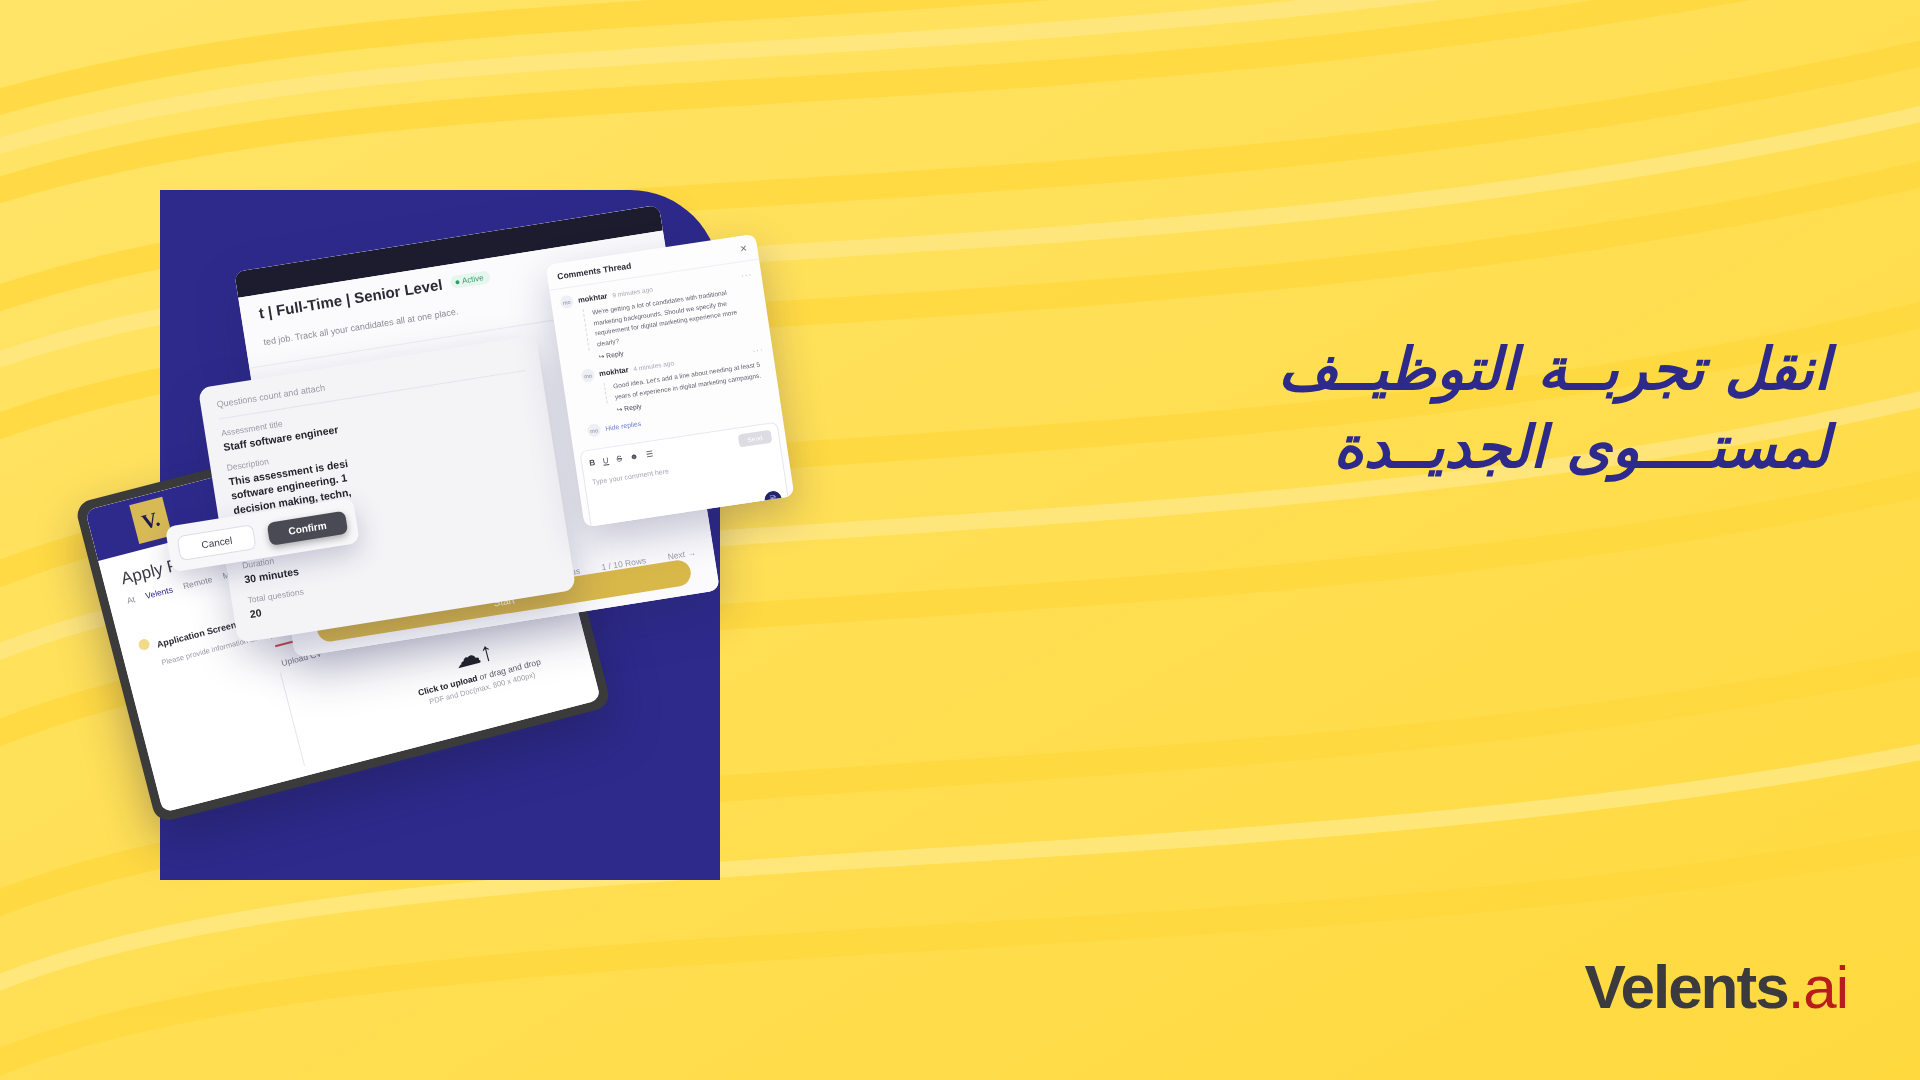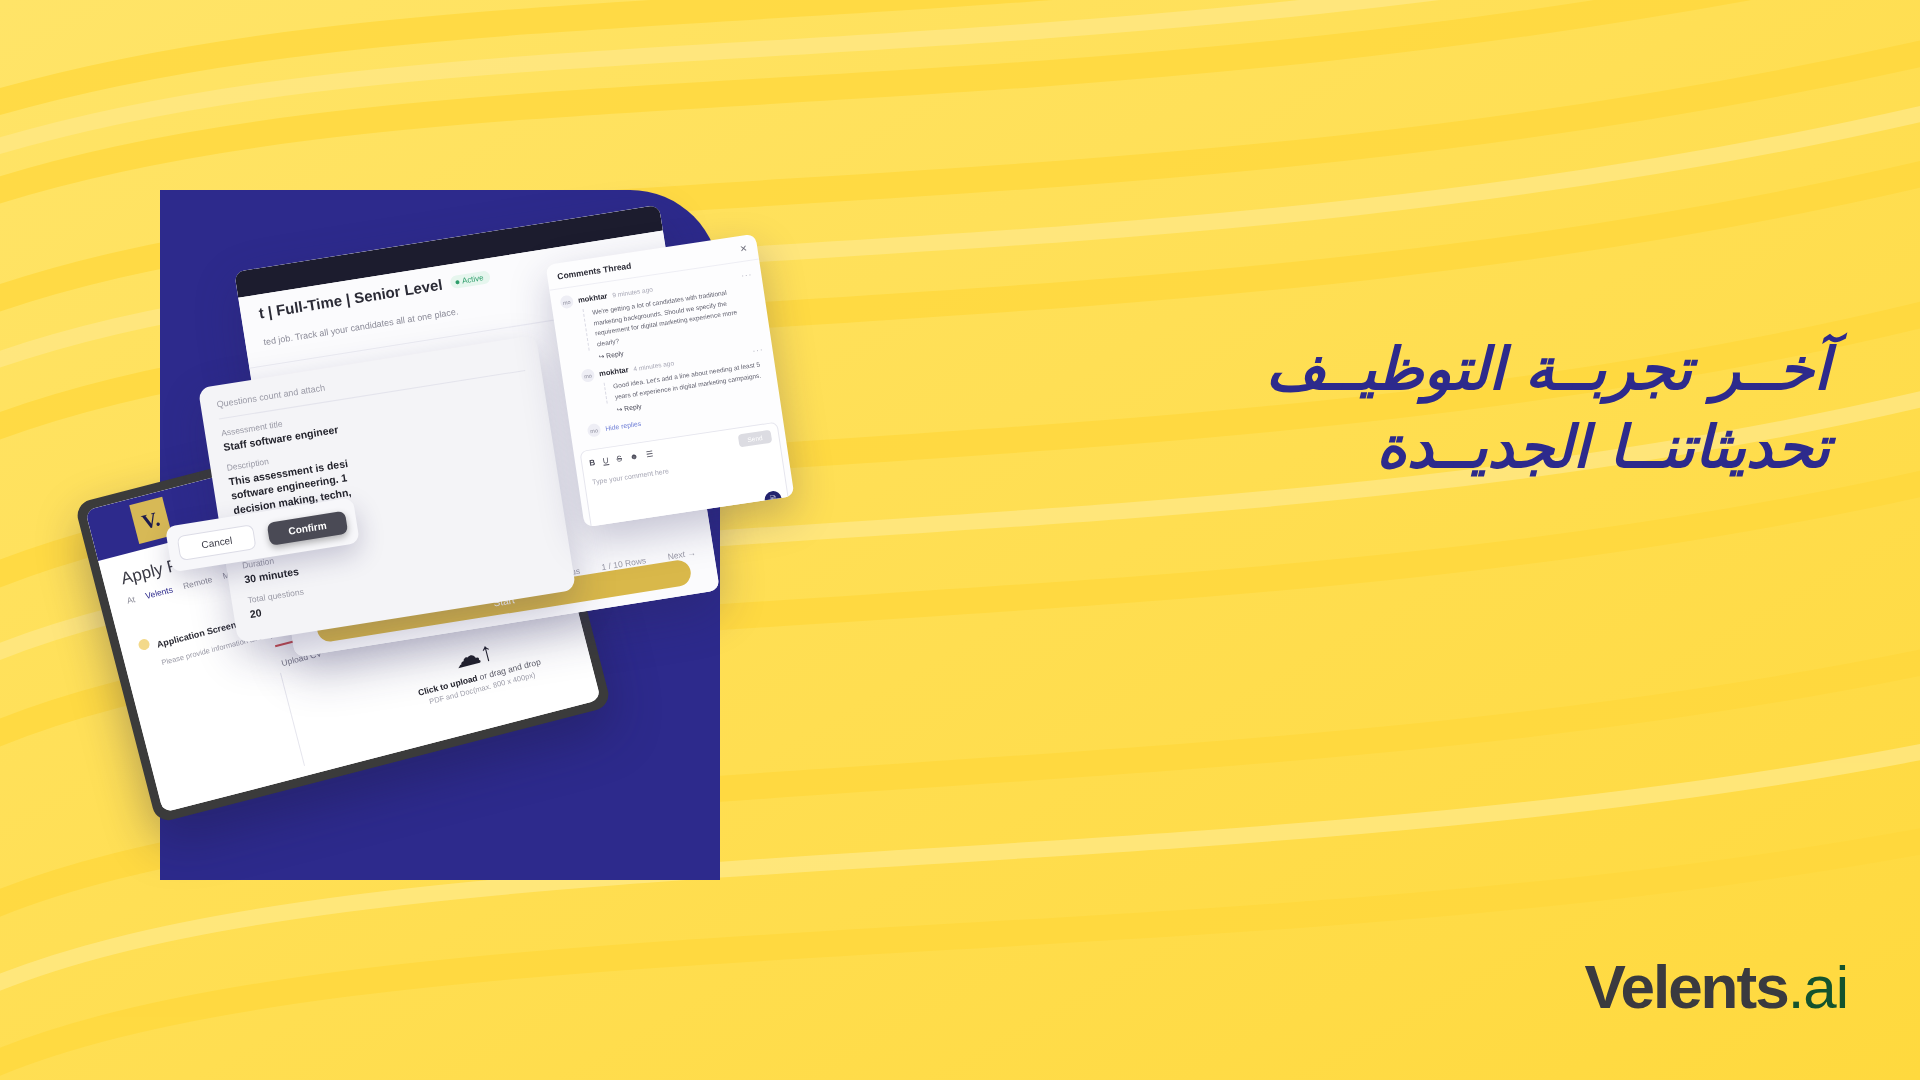--- a/index.html
+++ b/index.html
@@ -139,21 +139,21 @@
   .ph{font-size:7px;color:#a6a6b4;margin-top:9px;}
   .fab{position:absolute;right:6px;bottom:6px;width:17px;height:17px;border-radius:50%;
        background:#23236E;color:#fff;display:flex;align-items:center;justify-content:center;font-size:8px;}
 
   
   .headline{position:absolute;right:90px;top:330px;width:770px;text-align:right;direction:rtl;}
   .hl-line{font-family:"DejaVu Sans",sans-serif;font-weight:700;font-style:italic;
            color:#2D2A8C;font-size:58px;line-height:1.35;letter-spacing:-1px;white-space:nowrap;}
   .brand{position:absolute;right:72px;bottom:58px;display:flex;align-items:baseline;}
   .brand-a{font-size:62px;font-weight:700;color:#3A3A3F;letter-spacing:-2px;}
-  .brand-b{font-size:60px;font-weight:400;color:#14532d;letter-spacing:-1px;}
+  .brand-b{font-size:60px;font-weight:400;color:#b91c1c;letter-spacing:-1px;}
 </style>
 </head>
 <body>
 
 <div class="bg">
   <svg width="1920" height="1080" viewBox="0 0 1920 1080">
     <defs>
       <linearGradient id="g1" x1="0" y1="0" x2="1" y2="1">
         <stop offset="0%" stop-color="#FFE468"></stop>
           <stop offset="100%" stop-color="#FFD93E"></stop>
@@ -332,20 +332,20 @@
       <span>☻</span>
       <span>☰</span>
       <span class="send">Send</span>
     </div>
     <div class="ph">Type your comment here</div>
     <div class="fab">🗎</div>
   </div>
 </div>
 
 <div class="headline">
-  <div class="hl-line">آخــر تجربــة التوظيــف</div>
-  <div class="hl-line">تحديثاتنــا الجديــدة</div>
+  <div class="hl-line">انقل تجربــة التوظيــف</div>
+  <div class="hl-line">لمستــــوى الجديــدة</div>
 </div>
 
 <div class="brand">
   <span class="brand-a">Velents</span>
   <span class="brand-b">.ai</span>
 </div>
 
 </body></html>

